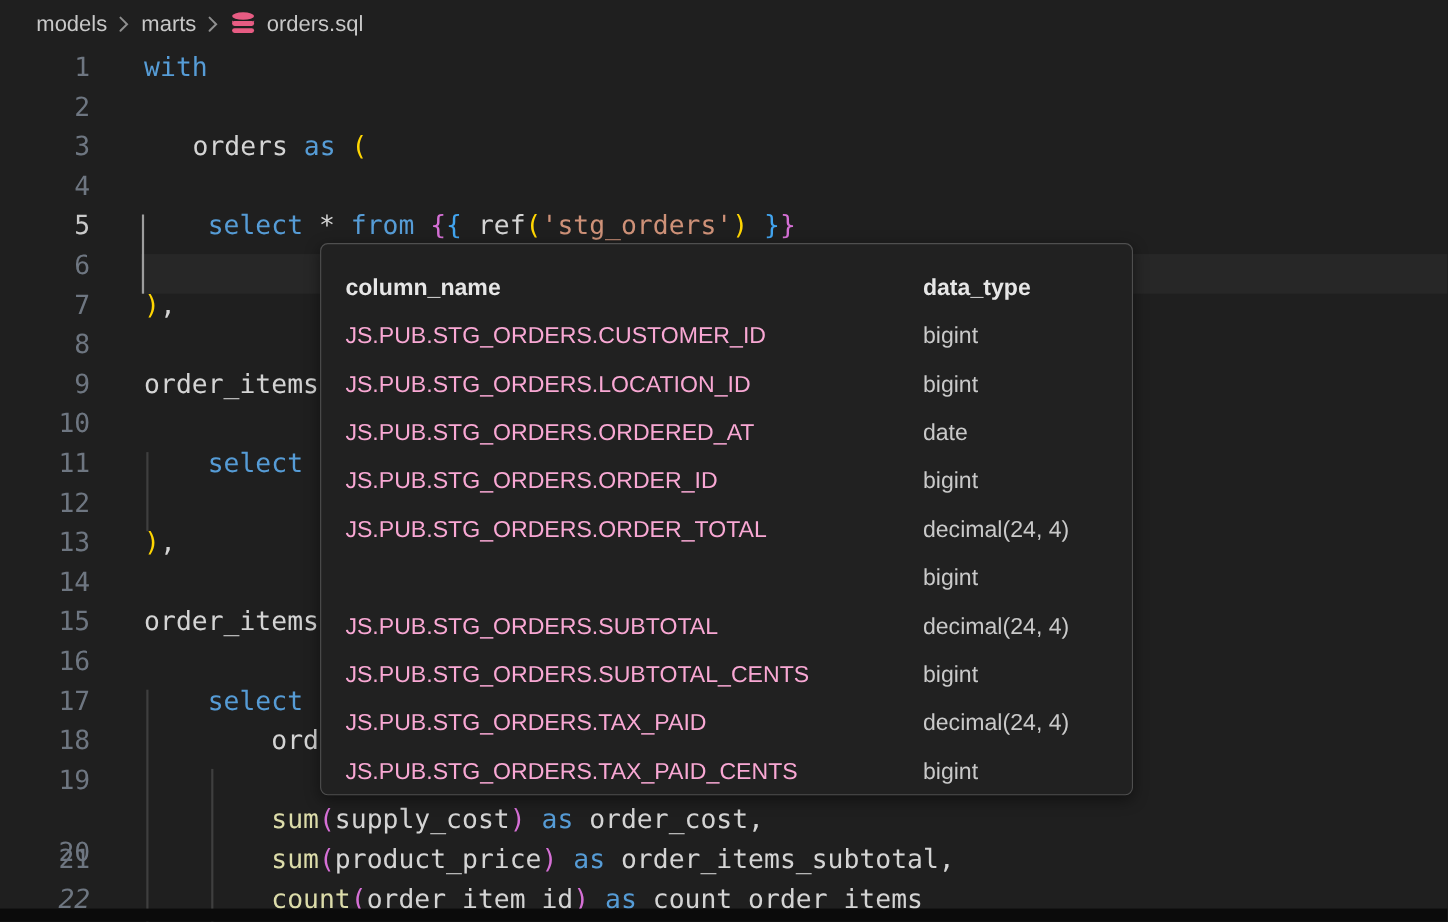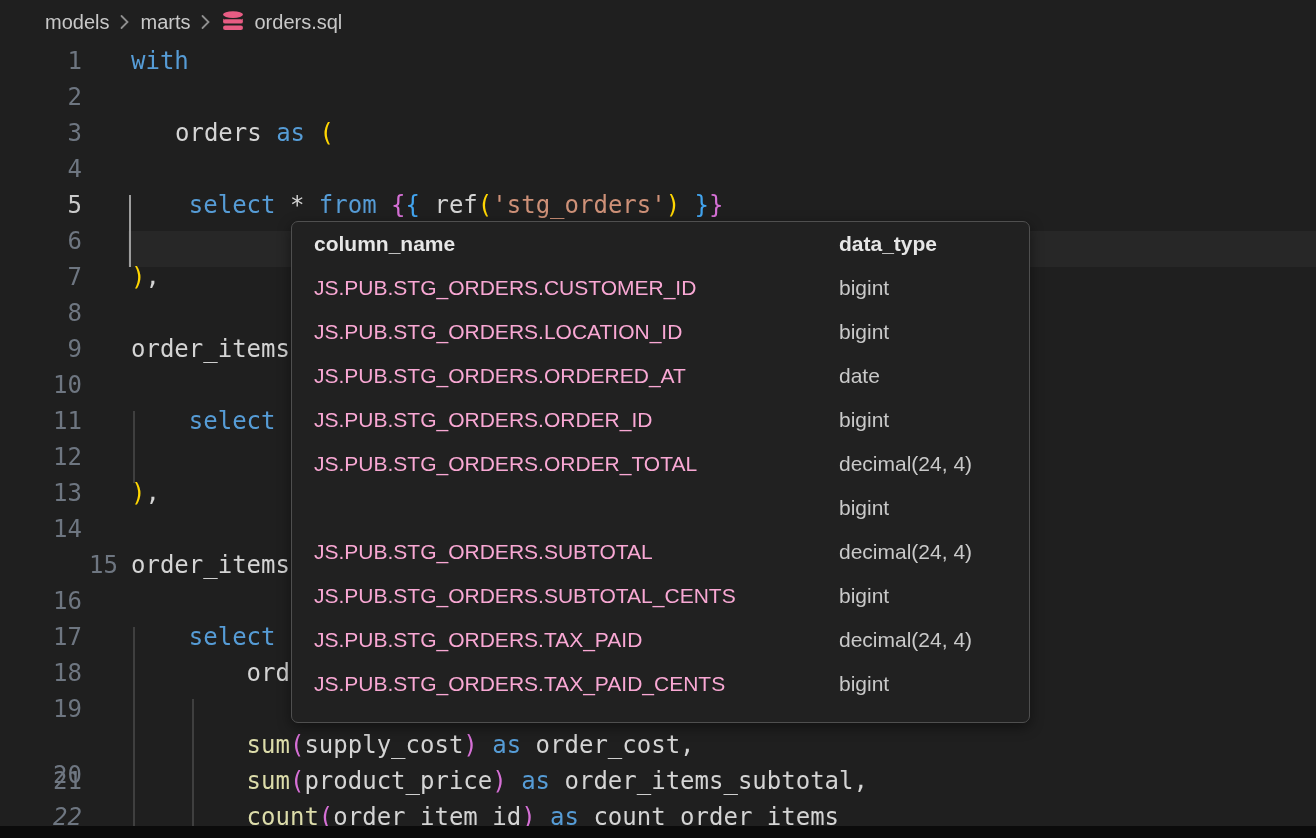--- a/index.html
+++ b/index.html
@@ -7,21 +7,21 @@
     width: 1316px; height: 838px;
     background: #1f1f1f;
     overflow: hidden;
     font-family: "Liberation Sans", sans-serif;
   }
   #stage { position: relative; width: 1316px; height: 838px; background: #1f1f1f; }
 
   
   #breadcrumb {
     position: absolute; left: 0; top: 0; width: 100%; height: 44px;
-    display: flex; align-items: center; padding-left: 45px;
+    display: flex; align-items: center; padding-left: 33px;
     font-size: 20px; color: #cccccc; z-index: 5;
   }
   .crumb { color: #c8c8c8; cursor: pointer; }
   .crumb-sep { margin: 0 10px; display: inline-flex; align-items: center; }
   .file-icon { margin-right: 9px; display: inline-flex; align-items: center; }
 
   
   #editor { position: absolute; left: 0; top: 44px; right: 0; bottom: 0; }
   #current-line {
     position: absolute; left: 128px; right: 0; top: 187px; height: 36px;
@@ -40,21 +40,21 @@
   .code-line {
     position: absolute; left: 131px; height: 36px; line-height: 36px;
     font-family: "DejaVu Sans Mono", monospace; font-size: 24px;
     white-space: pre; color: #d4d4d4;
   }
 
   
   #popup {
     position: absolute; left: 291px; top: 221px; width: 739px; height: 502px;
     background: #212121; border: 1.5px solid #4f4f4f; border-radius: 7px;
-    z-index: 10; padding-top: 0;
+    z-index: 10; padding-top: 18px;
     box-shadow: 0 4px 14px rgba(0,0,0,0.45);
     overflow: hidden;
   }
   .popup-row { position: relative; height: 44px; }
   .popup-cell-name {
     position: absolute; left: 22px; top: 0; height: 44px; line-height: 44px;
     font-size: 21px; color: #f9a8d4; white-space: nowrap;
   }
   .popup-cell-type {
     position: absolute; left: 547px; top: 0; height: 44px; line-height: 44px;
@@ -114,21 +114,21 @@
         <div class="line-number active" style="top: 143px;">5</div>
         <div class="line-number" style="top: 179px;">6</div>
         <div class="line-number" style="top: 215px;">7</div>
         <div class="line-number" style="top: 251px;">8</div>
         <div class="line-number" style="top: 287px;">9</div>
         <div class="line-number" style="top: 323px;">10</div>
         <div class="line-number" style="top: 359px;">11</div>
         <div class="line-number" style="top: 395px;">12</div>
         <div class="line-number" style="top: 431px;">13</div>
         <div class="line-number" style="top: 467px;">14</div>
-        <div class="line-number" style="top: 503px; margin-left: 36px;">15</div>
+        <div class="line-number" style="top: 503px;">15</div>
         <div class="line-number" style="top: 539px;">16</div>
         <div class="line-number" style="top: 575px;">17</div>
         <div class="line-number" style="top: 611px;">18</div>
         <div class="line-number" style="top: 647px;">19</div>
         <div class="line-number" style="top: 683px; margin-top: 30px;">20</div>
         <div class="line-number" style="top: 719px;">21</div>
         <div class="line-number" style="top: 755px; font-style: italic;">22</div>
       </div>
     <div id="code-layer">
         <div class="code-line" style="top: -1px;"><span style="color: rgb(86, 156, 214);">with</span></div>

